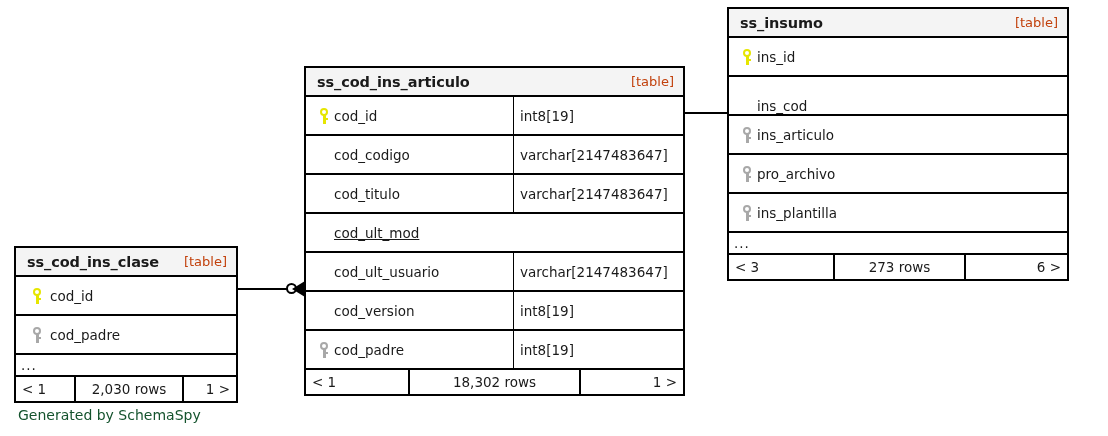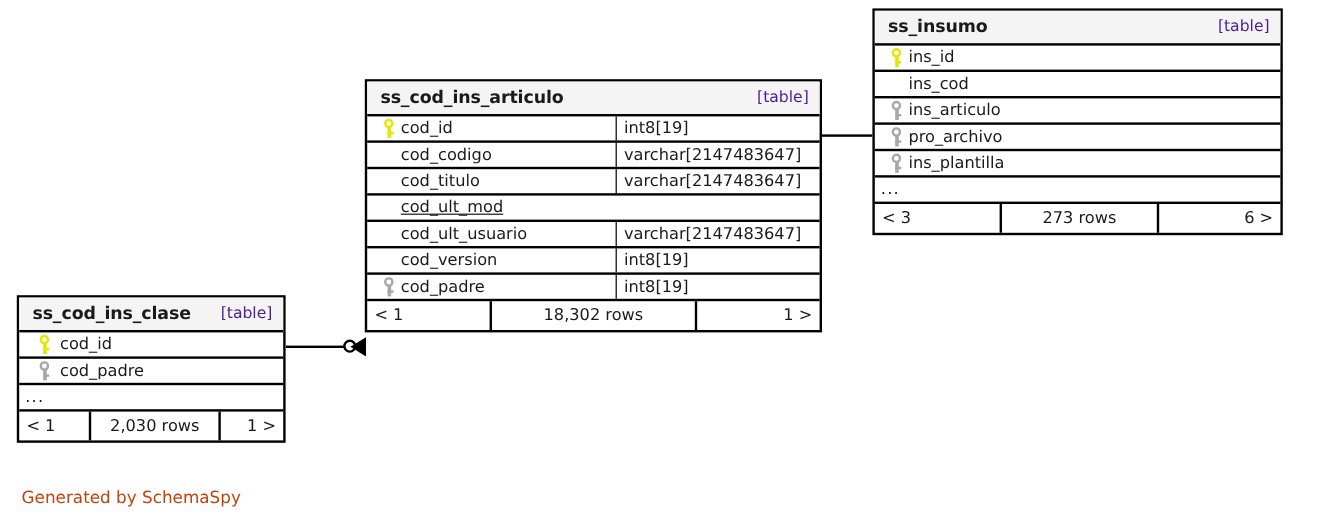--- a/index.html
+++ b/index.html
@@ -35,30 +35,30 @@
   }
   .ent-title {
     font-size: 14.5px;
     font-weight: bold;
     letter-spacing: -0.1px;
     white-space: nowrap;
   }
   .ent-tag {
     font-size: 13px;
     font-weight: normal;
-    color: #4c1d95;
+    color: #c2410c;
     white-space: nowrap;
   }
 
   .ent-rows {
     display: block;
   }
   .row {
     display: flex;
-    height: 22px;
+    height: 39px;
     box-sizing: border-box;
     border-bottom: 1px solid #000000;
   }
   .row.thick {
     border-bottom: 2px solid #000000;
   }
   .row:last-child {
     border-bottom: none;
   }
   .cell-name {
@@ -173,21 +173,21 @@
     width: 0; height: 0;
     border-top: 8px solid transparent;
     border-bottom: 8px solid transparent;
     border-right: 13px solid #000000;
   }
 
   
   .credit {
     position: absolute;
     font-size: 14px;
-    color: #c2410c;
+    color: #14532d;
     white-space: nowrap;
   }
 </style>
 </head>
 <body>
 
 <div class="conn">
   <div class="conn-line" style="left:238px; top:288px; width:50px;"></div>
   <div class="conn-circle" style="left:286px; top:283px;"></div>
   <div class="conn-foot" style="left:292px; top:281px;"></div>
@@ -338,21 +338,21 @@
               <span class="head"></span>
               <span class="stem"></span>
               <span class="tooth"></span>
             </span>
         </span>
         <span class="name-txt">ins_id</span>
       </div>
     </div>
 
     <div class="row thick">
-      <div class="cell-name" style="flex:1 1 auto;">
+      <div class="cell-name" style="flex:1 1 auto;align-items:flex-end;">
         <span class="keyslot"></span>
         <span class="name-txt">ins_cod</span>
       </div>
     </div>
 
     <div class="row thick">
       <div class="cell-name" style="flex:1 1 auto;">
         <span class="keyslot">
           <span class="key fk">
               <span class="head"></span>

